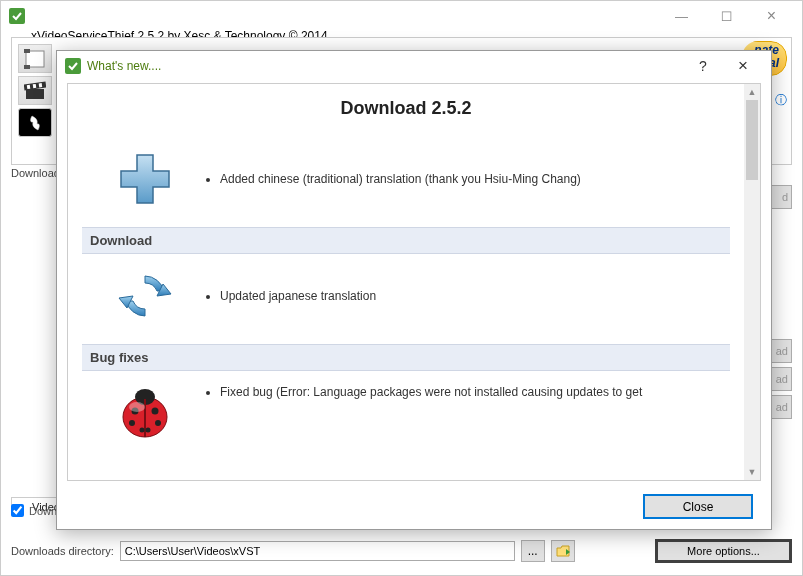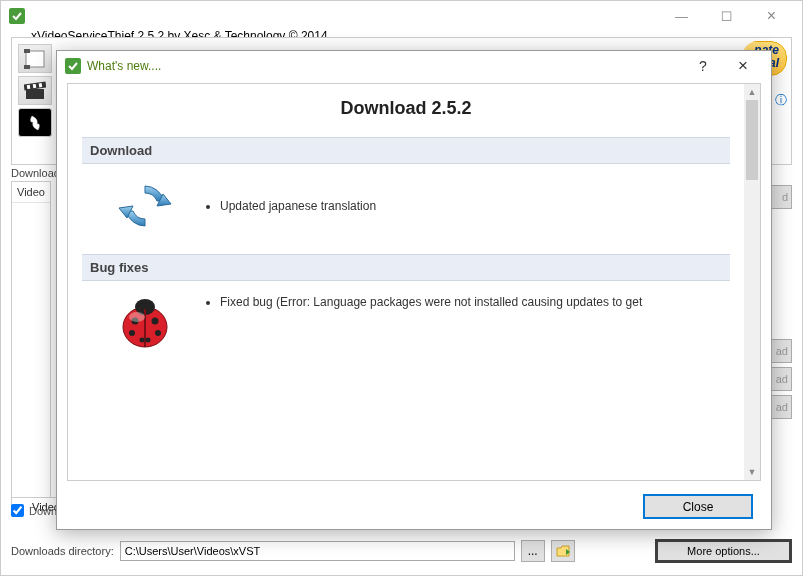--- a/index.html
+++ b/index.html
@@ -102,23 +102,20 @@
       <div class="donate-clip">
         <div class="donate-btn"><span>nate</span><br><span class="paypal">yPal</span></div>
       </div>
       <div class="info-icons">
         <span style="color:#3a7b2a;">⟳</span>
         <span>ⓘ</span>
       </div>
     </div>
   </div>
   <div class="downloads-label">Download</div>
-  <div class="list-panel">
-    <div class="header-cell">Video</div>
-  </div>
   <div class="side-btn" style="top:184px;">d</div>
   <div class="side-btn" style="top:338px;">ad</div>
   <div class="side-btn" style="top:366px;">ad</div>
   <div class="side-btn" style="top:394px;">ad</div>
   <div class="tab-label">Videos</div>
   <div class="footer">
     <div class="check-row">
       <input type="checkbox" checked="" style="">
       <label>Download videos automatically</label>
     </div>
@@ -148,20 +145,36 @@
         <path d="M4 8 L7 11 L12 5" stroke="#fff" stroke-width="2" fill="none"></path>
       </svg>
     <span class="title">What's new....</span>
     <div class="btn">?</div>
     <div class="btn" style="font-size:17px;">×</div>
   </div>
   <div class="dlg-content">
     <div class="dlg-scroll">
       <div class="version">Download 2.5.2</div>
 
+      <div class="section-body">
+        <div class="icon-col">
+          <svg class="icon-svg" viewBox="0 0 60 60">
+            <defs>
+                <linearGradient id="pg" x1="0" y1="0" x2="0" y2="1">
+                  <stop offset="0" stop-color="#c5e0f2"></stop>
+                  <stop offset="1" stop-color="#5a9bc9"></stop>
+                </linearGradient>
+              </defs>
+            <path d="M22 6 L38 6 L38 22 L54 22 L54 38 L38 38 L38 54 L22 54 L22 38 L6 38 L6 22 L22 22 Z" fill="url(#pg)" stroke="#3a6d94" stroke-width="1.5"></path>
+          </svg>
+        </div>
+        <ul>
+            <li>Added chinese (traditional) translation (thank you Hsiu-Ming Chang)</li>
+          </ul>
+      </div>
 
       <div class="section-head">Download</div>
       <div class="section-body">
         <div class="icon-col">
           <svg class="icon-svg" viewBox="0 0 60 60">
             <defs>
                 <linearGradient id="rg" x1="0" y1="0" x2="0" y2="1">
                   <stop offset="0" stop-color="#9ed0ee"></stop>
                   <stop offset="1" stop-color="#2d7cb8"></stop>
                 </linearGradient>

